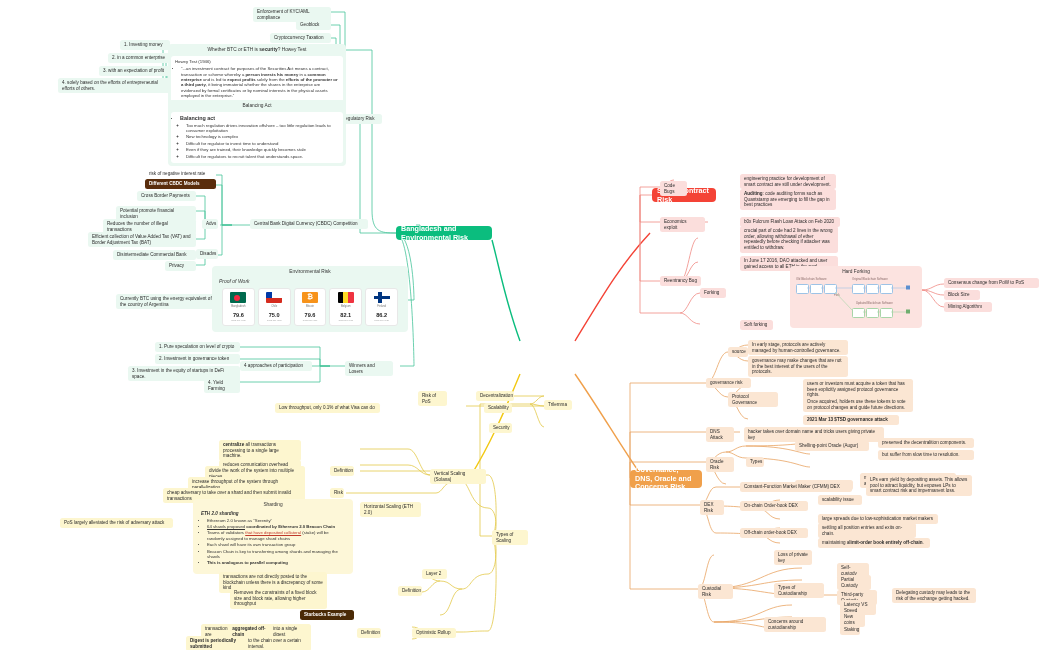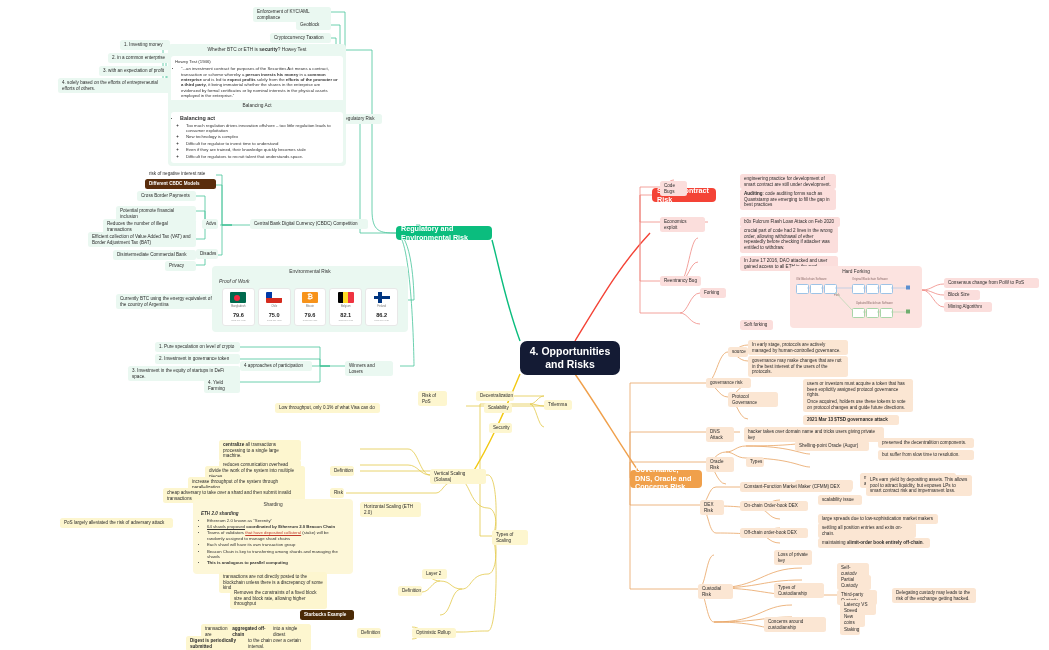--- a/index.html
+++ b/index.html
@@ -203,26 +203,23 @@
       <path d="M714 588 C 760 588, 762 580, 802 580"></path>
       <path d="M714 588 C 760 588, 762 595, 802 595"></path>
       <path d="M802 595 H 856 V 595 H 866"></path>
       <path d="M714 622 C 760 622, 762 605, 792 605"></path>
       <path d="M714 622 C 760 622, 762 617, 792 617"></path>
       <path d="M714 622 C 760 622, 762 630, 792 630"></path>
     </g>
   </g>
 </svg>
 
-<div class="node central" style="left:520px;top:341px;width:100px;height:34px;">
-  <span>4. Opportunities and Risks</span>
-</div>
 
 <div class="node root green" style="left:396px;top:226px;width:96px;height:14px;">
-  <span>Regulatory and Environmental Risk</span>
+  <span>Bangladesh and Environmental Risk</span>
 </div>
 <div class="node root red" style="left:652px;top:188px;width:64px;height:14px;">
   <span>Smart Contract Risk</span>
 </div>
 <div class="node root yellow" style="left:440px;top:470px;width:45px;height:14px;">
   <span>Scaling Risk</span>
 </div>
 <div class="node root orange" style="left:630px;top:470px;width:72px;height:18px;line-height:1.2;">
   <span>Governance, DNS, Oracle and Concerns Risk</span>
 </div>

